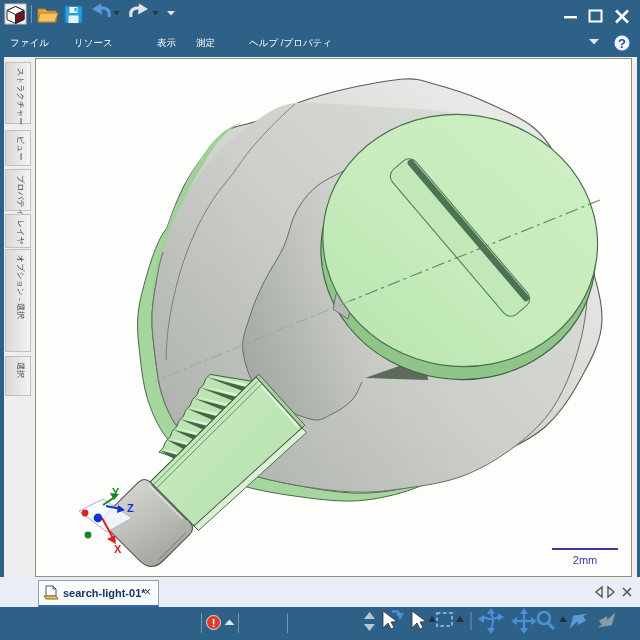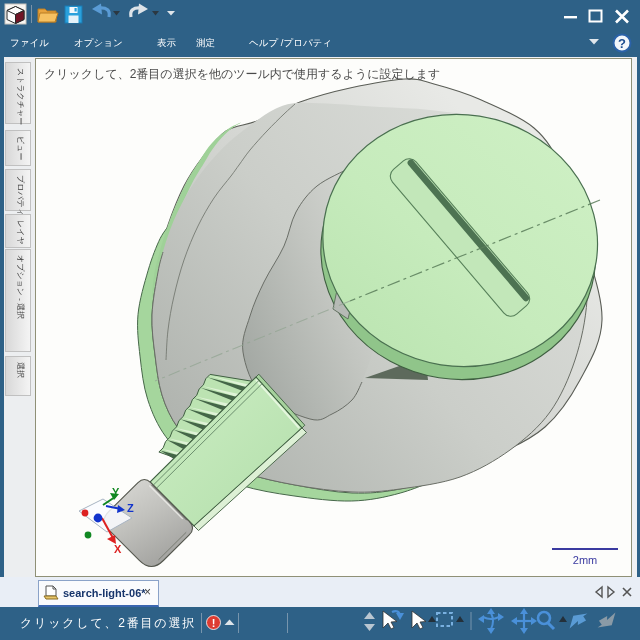--- a/index.html
+++ b/index.html
@@ -46,21 +46,21 @@
   <polygon points="152,11 159,11 155.5,15.5" fill="#2b3842"></polygon>
   <polygon points="167,11 175,11 171,15.5" fill="#dfe5ea"></polygon>
   <rect x="564" y="16" width="13" height="2.4" fill="#fff"></rect>
   <rect x="589.5" y="10.5" width="12" height="11" fill="none" stroke="#fff" stroke-width="2"></rect>
   <path d="M616,10.5 L628,22.5 M628,10.5 L616,22.5" stroke="#fff" stroke-width="2.6"></path>
  </svg>
 </div>
 
 <div class="abs" id="menubar">
  <div class="menuitem" style="left:10px">ファイル</div>
- <div class="menuitem" style="left:74px">オプション</div>
+ <div class="menuitem" style="left:74px">リソース</div>
  <div class="menuitem" style="left:157px">表示</div>
  <div class="menuitem" style="left:196px">測定</div>
  <div class="menuitem" style="left:249px">ヘルプ /プロパティ</div>
  <svg width="60" height="29" style="position:absolute;left:580px;top:0">
   <polygon points="9,11 19,11 14,16.5" fill="#dfe6ec"></polygon>
   <circle cx="42" cy="15" r="8.5" fill="#f2f6fa" stroke="#2b62a8" stroke-width="2"></circle>
   <text x="42" y="20" font-size="13" font-weight="bold" fill="#1c4c8f" text-anchor="middle">?</text>
  </svg>
 </div>
 
@@ -187,42 +187,40 @@
   <circle cx="62" cy="459" r="4.4" fill="#1133cc"></circle>
   <circle cx="52" cy="476" r="3.4" fill="#118822"></circle>
   <text x="76" y="437" font-size="11" font-weight="bold" fill="#118822">Y</text>
   <text x="91" y="453" font-size="11" font-weight="bold" fill="#1133cc">Z</text>
   <text x="78" y="494" font-size="11" font-weight="bold" fill="#dd2222">X</text>
  </g>
  <line x1="516" y1="490" x2="582" y2="490" stroke="#3a3aa0" stroke-width="2"></line>
  <text x="549" y="505" font-size="11" fill="#3a3aa0" text-anchor="middle">2mm</text>
 
 </svg>
-<div id="msg">クリックして、2番目の選択を他のツール内で使用するように設定します</div>
 </div>
 
 <div class="abs" id="tabbar">
  <div id="doctab">
   <svg width="18" height="18" style="position:absolute;left:3px;top:3px">
    <path d="M4,2 L11,2 L14,5 L14,12 L4,12 Z" fill="#fff" stroke="#555" stroke-width="1"></path>
    <path d="M11,2 L11,5 L14,5" fill="none" stroke="#555" stroke-width="1"></path>
    <path d="M2,12 L14,12 L16,15 L4,15 Z" fill="#e8c66a" stroke="#8a6d22" stroke-width="1"></path>
   </svg>
-  <span style="position:absolute;left:24px;top:6px;font-size:11px;font-weight:bold;color:#17356b">search-light-06*</span>
+  <span style="position:absolute;left:24px;top:6px;font-size:11px;font-weight:bold;color:#17356b">search-light-01*</span>
   <span style="position:absolute;left:105px;top:4px;font-size:12px;color:#444">×</span>
  </div>
  <svg width="50" height="30" style="position:absolute;left:590px;top:0">
   <polygon points="6,10 6,20 12,15" transform="rotate(180 9 15)" fill="none" stroke="#555" stroke-width="1.4"></polygon>
   <polygon points="18,10 18,20 24,15" fill="none" stroke="#555" stroke-width="1.4"></polygon>
   <path d="M33,11 L41,19 M41,11 L33,19" stroke="#555" stroke-width="1.6"></path>
  </svg>
 </div>
 
 <div class="abs" id="statusbar">
- <div id="stext">クリックして、2番目の選択</div>
  <div class="sep" style="left:201px"></div>
  <div class="sep" style="left:238px"></div>
  <div class="sep" style="left:287px"></div>
  <svg width="640" height="33" style="position:absolute;left:0;top:0">
   <circle cx="213.5" cy="15.5" r="7" fill="#dd3c32" stroke="#fff" stroke-width="0.8"></circle>
   <text x="213.5" y="20" font-size="11" font-weight="bold" fill="#fff" text-anchor="middle">!</text>
   <polygon points="224.5,18 234.5,18 229.5,12.5" fill="#dde4ea"></polygon>
   <g transform="translate(0,-607)">
    <polygon points="364,619 375,619 369.5,612" fill="#b9c6d1"></polygon>
    <polygon points="364,624 375,624 369.5,631" fill="#b9c6d1"></polygon>

